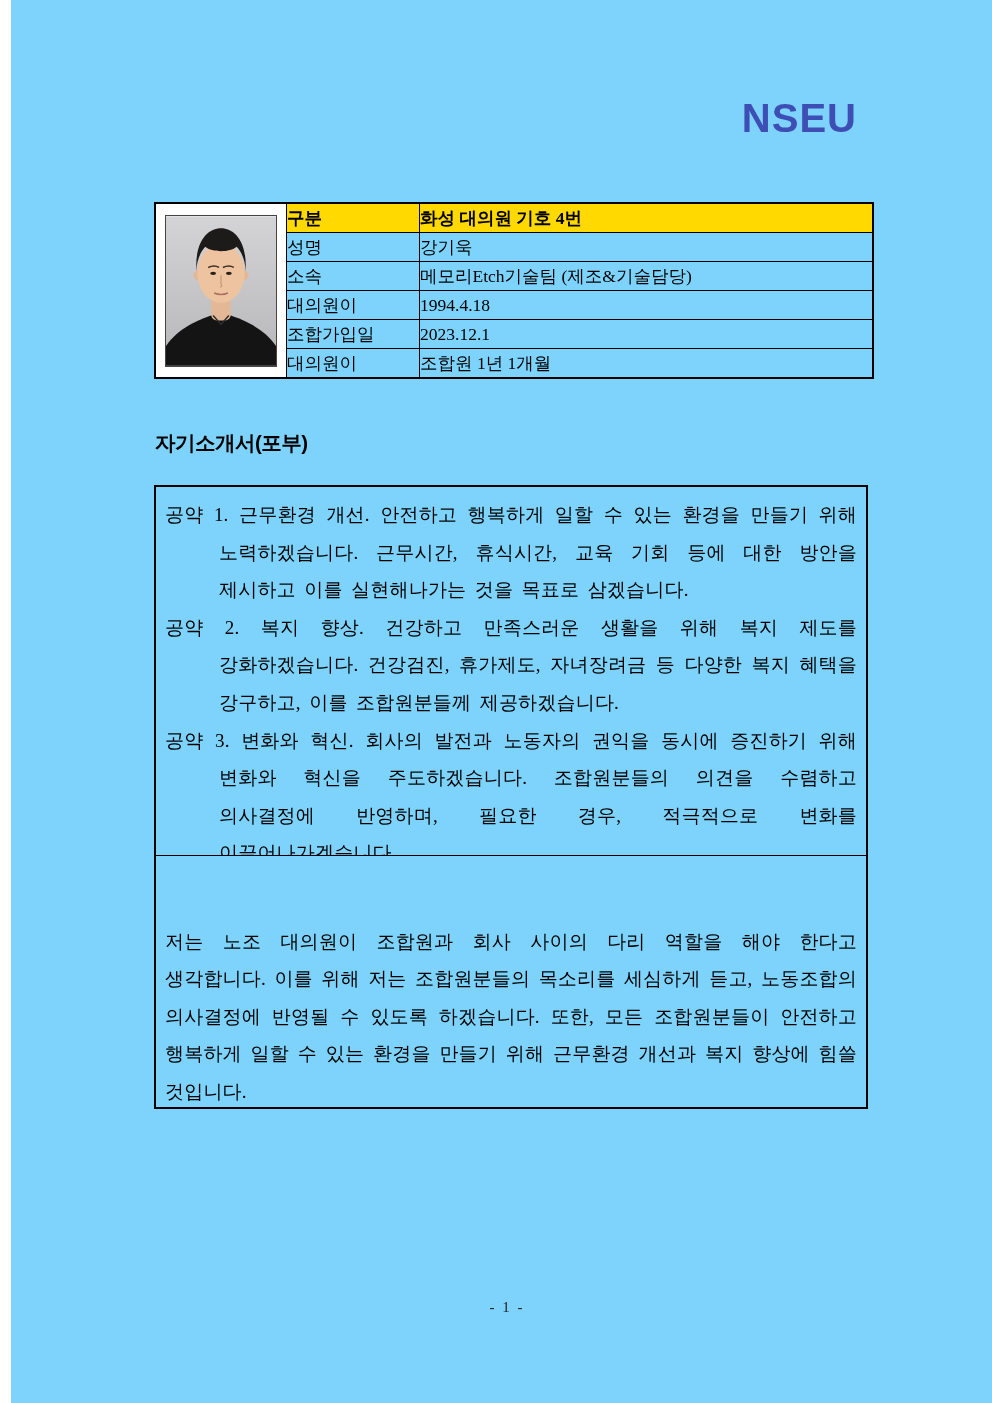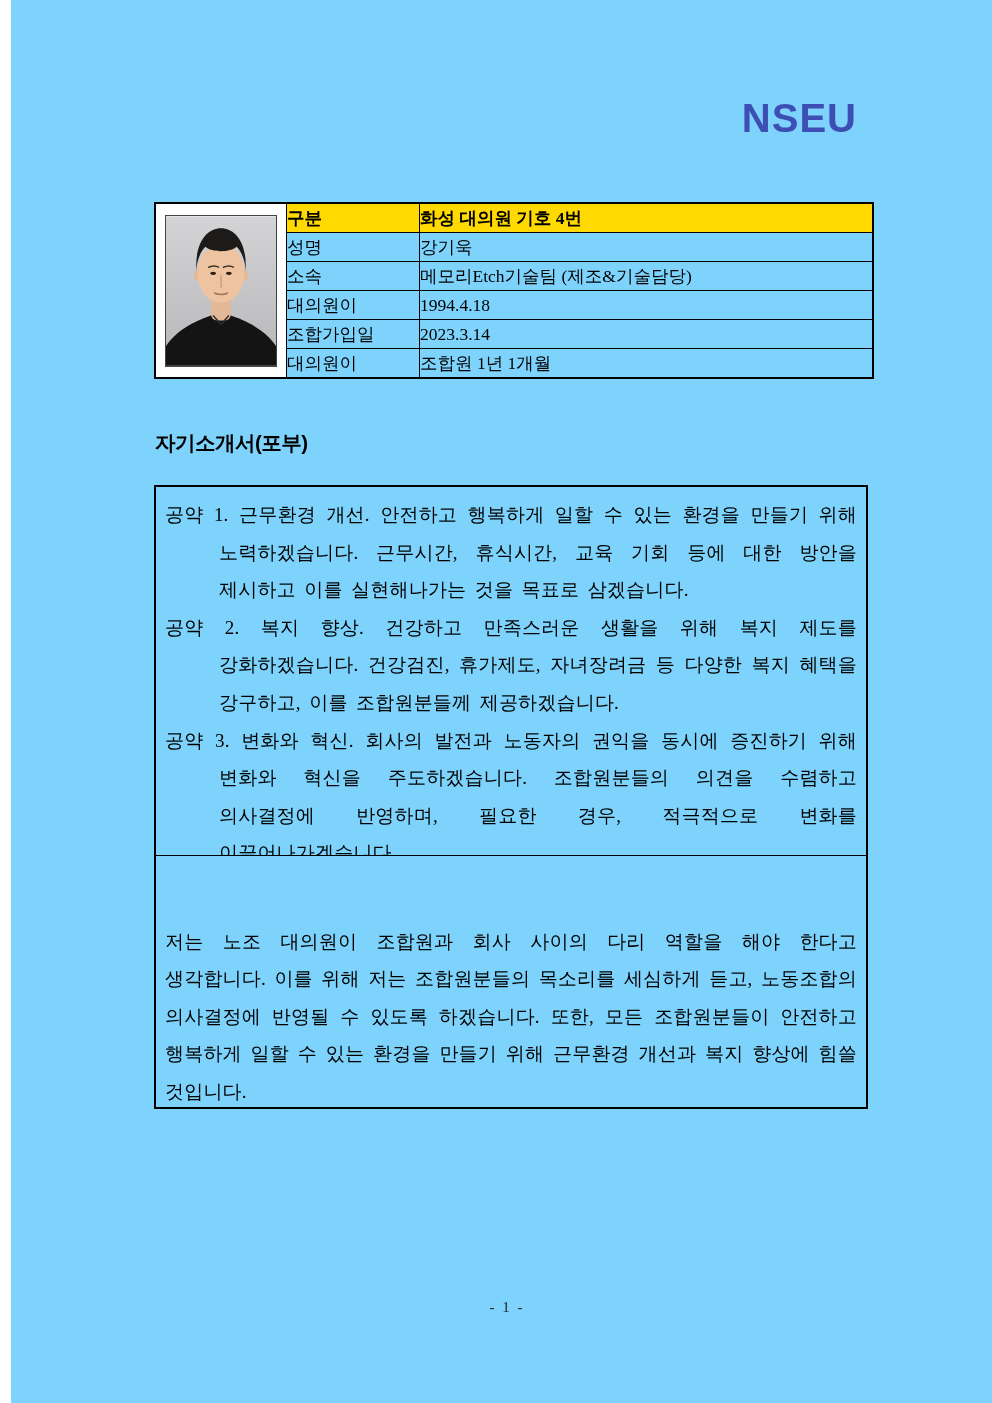--- a/index.html
+++ b/index.html
@@ -156,21 +156,21 @@
       <tr>
         <td class="label-cell">소속</td>
         <td class="value-cell">메모리Etch기술팀 (제조&amp;기술담당)</td>
       </tr>
       <tr>
         <td class="label-cell">대의원이</td>
         <td class="value-cell">1994.4.18</td>
       </tr>
       <tr>
         <td class="label-cell">조합가입일</td>
-        <td class="value-cell">2023.3.14</td>
+        <td class="value-cell">2023.12.1</td>
       </tr>
       <tr>
         <td class="label-cell">대의원이</td>
         <td class="value-cell">조합원 1년 1개월</td>
       </tr>
     </tbody>
   </table>
 
   <div class="section-title">자기소개서(포부)</div>
 

